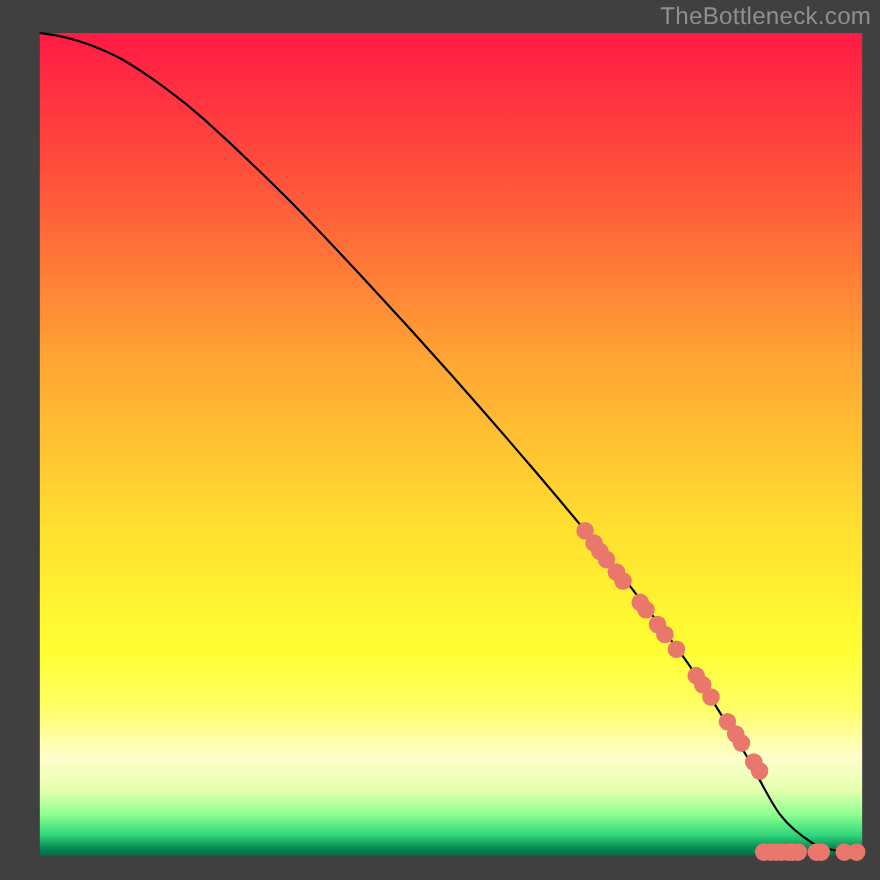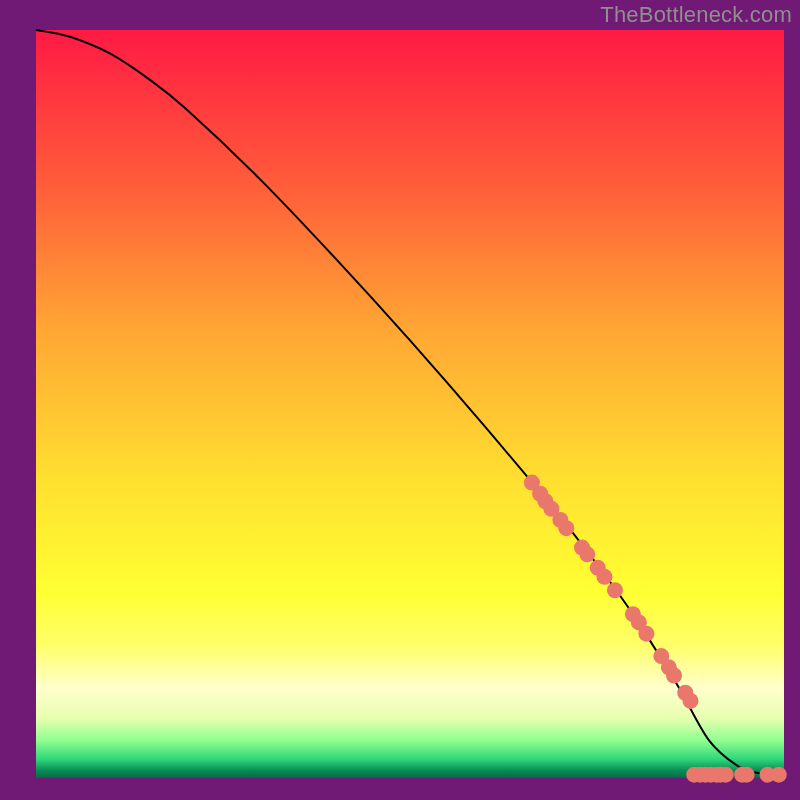--- a/index.html
+++ b/index.html
@@ -8,21 +8,21 @@
     width: 800px;
     height: 800px;
     background: #000;
     overflow: hidden;
     font-family: Arial, Helvetica, sans-serif;
   }
   .stage {
     position: relative;
     width: 800px;
     height: 800px;
-    background: #701a75;
+    background: #404040;
   }
   .plot-frame {
     position: absolute;
     box-sizing: border-box;
   }
   .gradient {
     position: absolute;
     inset: 0;
   }
   .watermark {

